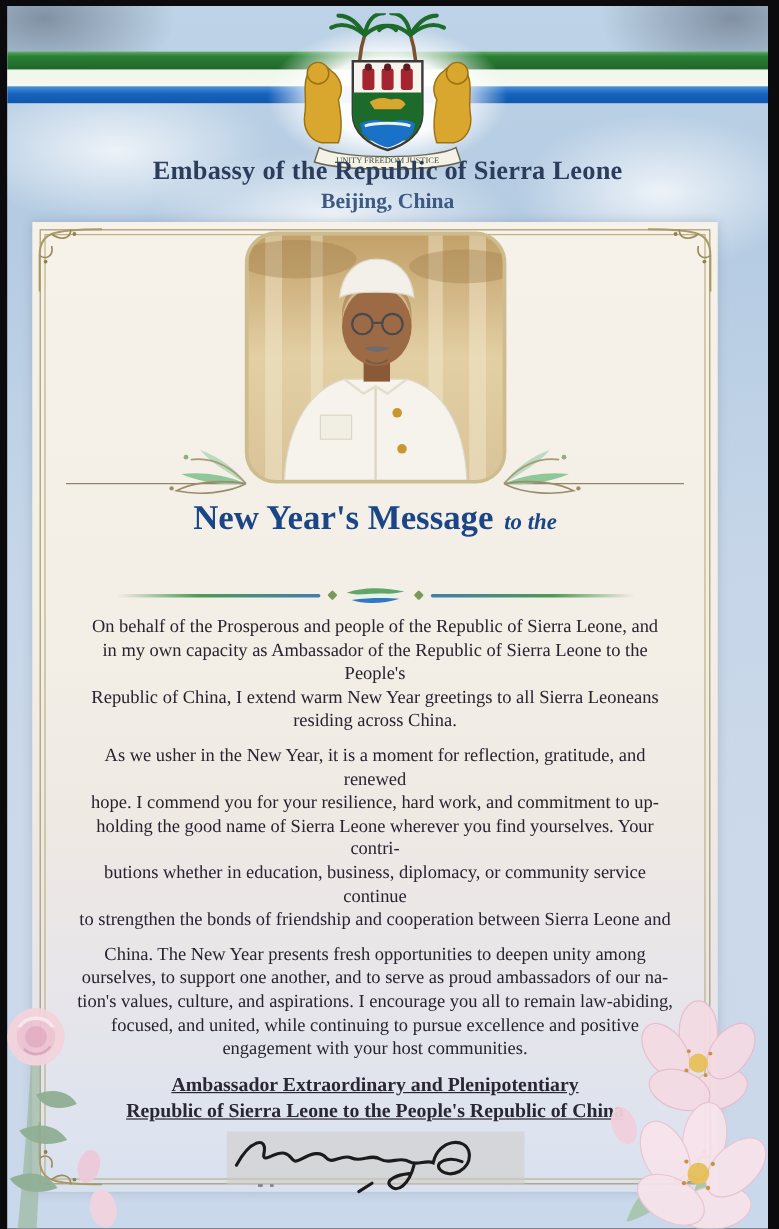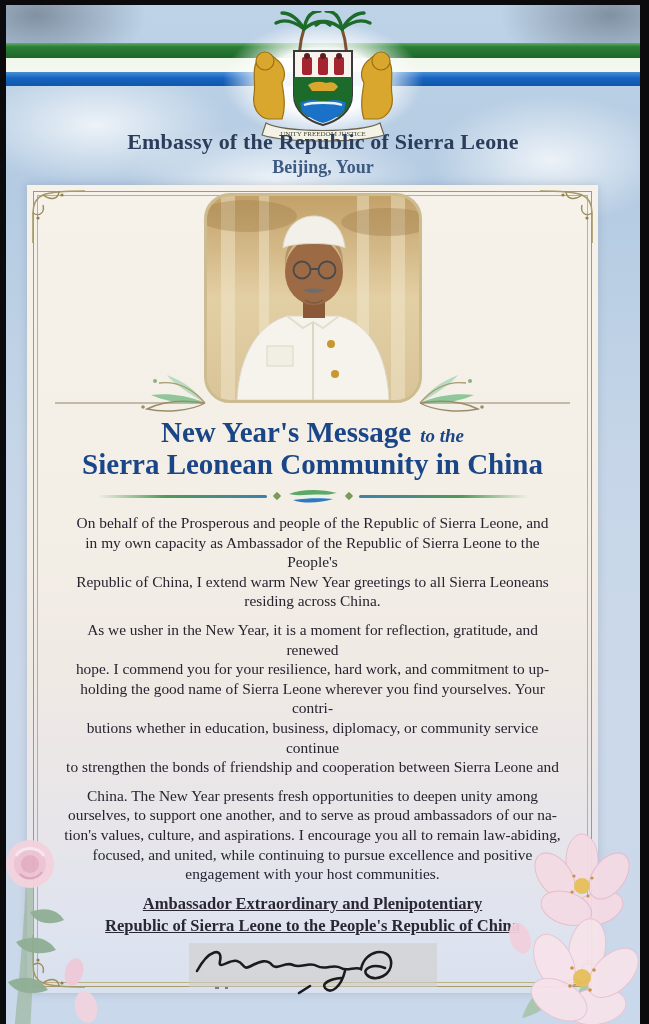--- a/index.html
+++ b/index.html
@@ -141,21 +141,21 @@
 
       <g>
         <path d="M28,112 C46,122 124,122 142,112 L146,124 C120,132 50,132 24,124 Z" fill="#f4f1e6" stroke="#6b6450" stroke-width="1.2"></path>
         <text x="85" y="125" text-anchor="middle" font-size="7" fill="#3c4a38" font-family="Liberation Serif, serif">UNITY FREEDOM JUSTICE</text>
       </g>
     </svg>
   </div>
 
   <div class="embassy-head">
     <div class="embassy-name">Embassy of the Republic of Sierra Leone</div>
-    <div class="embassy-loc">Beijing, Your</div>
+    <div class="embassy-loc">Beijing, China</div>
   </div>
 
   <div class="paper">
     <div class="frame-line-outer"></div>
     <div class="frame-line-inner"></div>
 
     <svg class="corner-curl tl" viewBox="0 0 58 58">
       <path d="M4,56 L4,26 Q4,12 14,8 Q24,4 56,4" fill="none" stroke="#a79a68" stroke-width="1.6"></path>
       <path d="M14,8 C22,14 30,12 30,4 M4,26 C10,30 16,26 14,18" fill="none" stroke="#9a8c5c" stroke-width="1.4"></path>
       <circle cx="33" cy="8" r="1.6" fill="#8f8152"></circle>
@@ -241,21 +241,20 @@
         <path d="M150,30 C124,26 104,30 92,36 C110,40 136,38 150,30" fill="none" stroke="#9a8d6a" stroke-width="1.4"></path>
         <path d="M150,30 C136,14 120,8 104,10" fill="none" stroke="#a89b74" stroke-width="1.4"></path>
         <circle cx="100" cy="8" r="2" fill="#8fae84"></circle>
           <circle cx="88" cy="34" r="1.8" fill="#9a8d6a"></circle>
       </svg>
 
       <div class="title-block">
         <div class="title-line1">
           <span>New Year's Message</span><span class="title-suffix">to the</span>
         </div>
-        <div class="title-line2">Sierra Leonean Community in China</div>
       </div>
 
       <div class="divider">
         <div class="div-line l"></div>
         <div class="div-dot"></div>
         <svg width="52" height="18" viewBox="0 0 52 18">
           <path d="M2,7 C14,2 34,2 50,6 C36,9 14,10 2,7 Z" fill="#5ea768"></path>
           <path d="M4,10 C18,7 36,7 48,9 C36,12 16,13 4,10 Z" fill="#e9f2e6"></path>
           <path d="M6,13 C20,11 36,11 46,12 C34,16 16,17 6,13 Z" fill="#2e79c4"></path>
         </svg>

